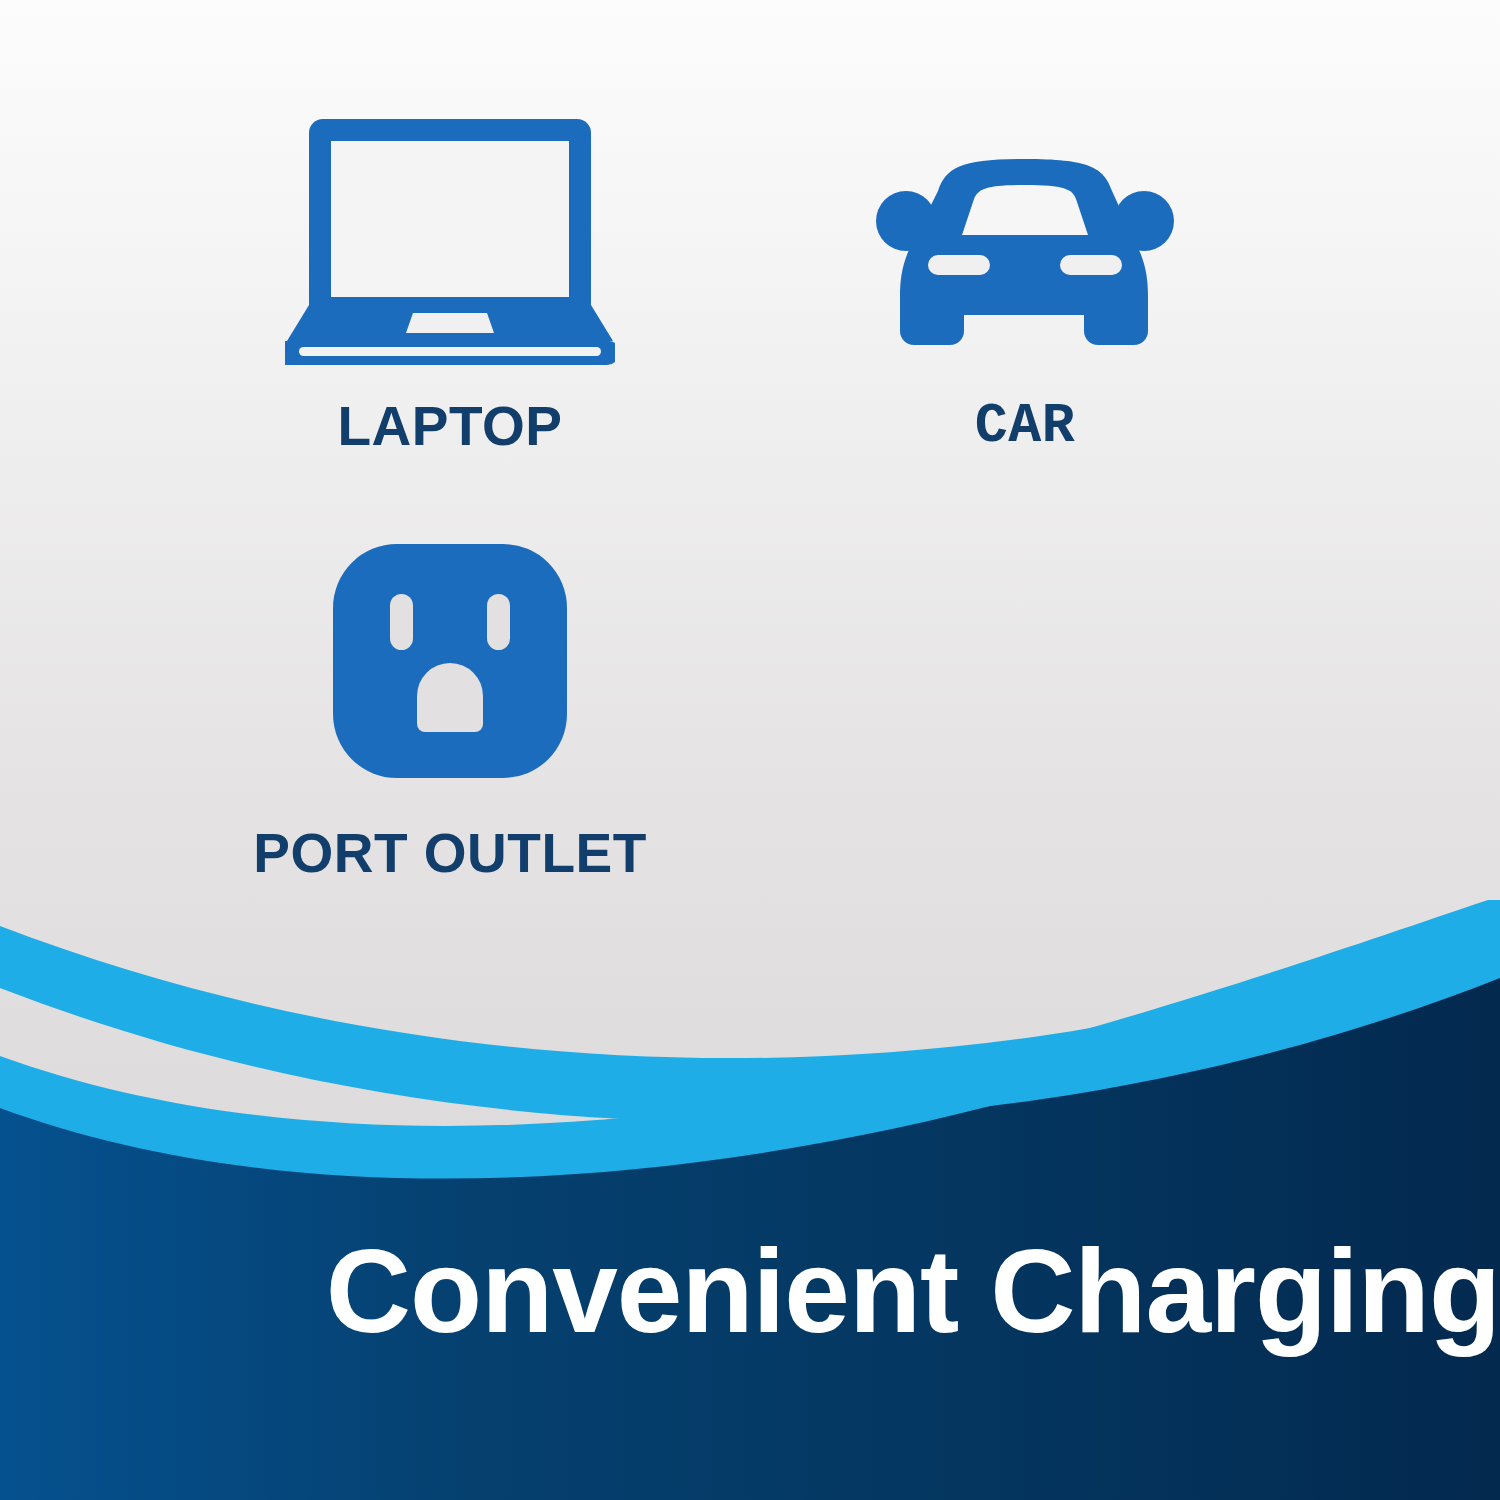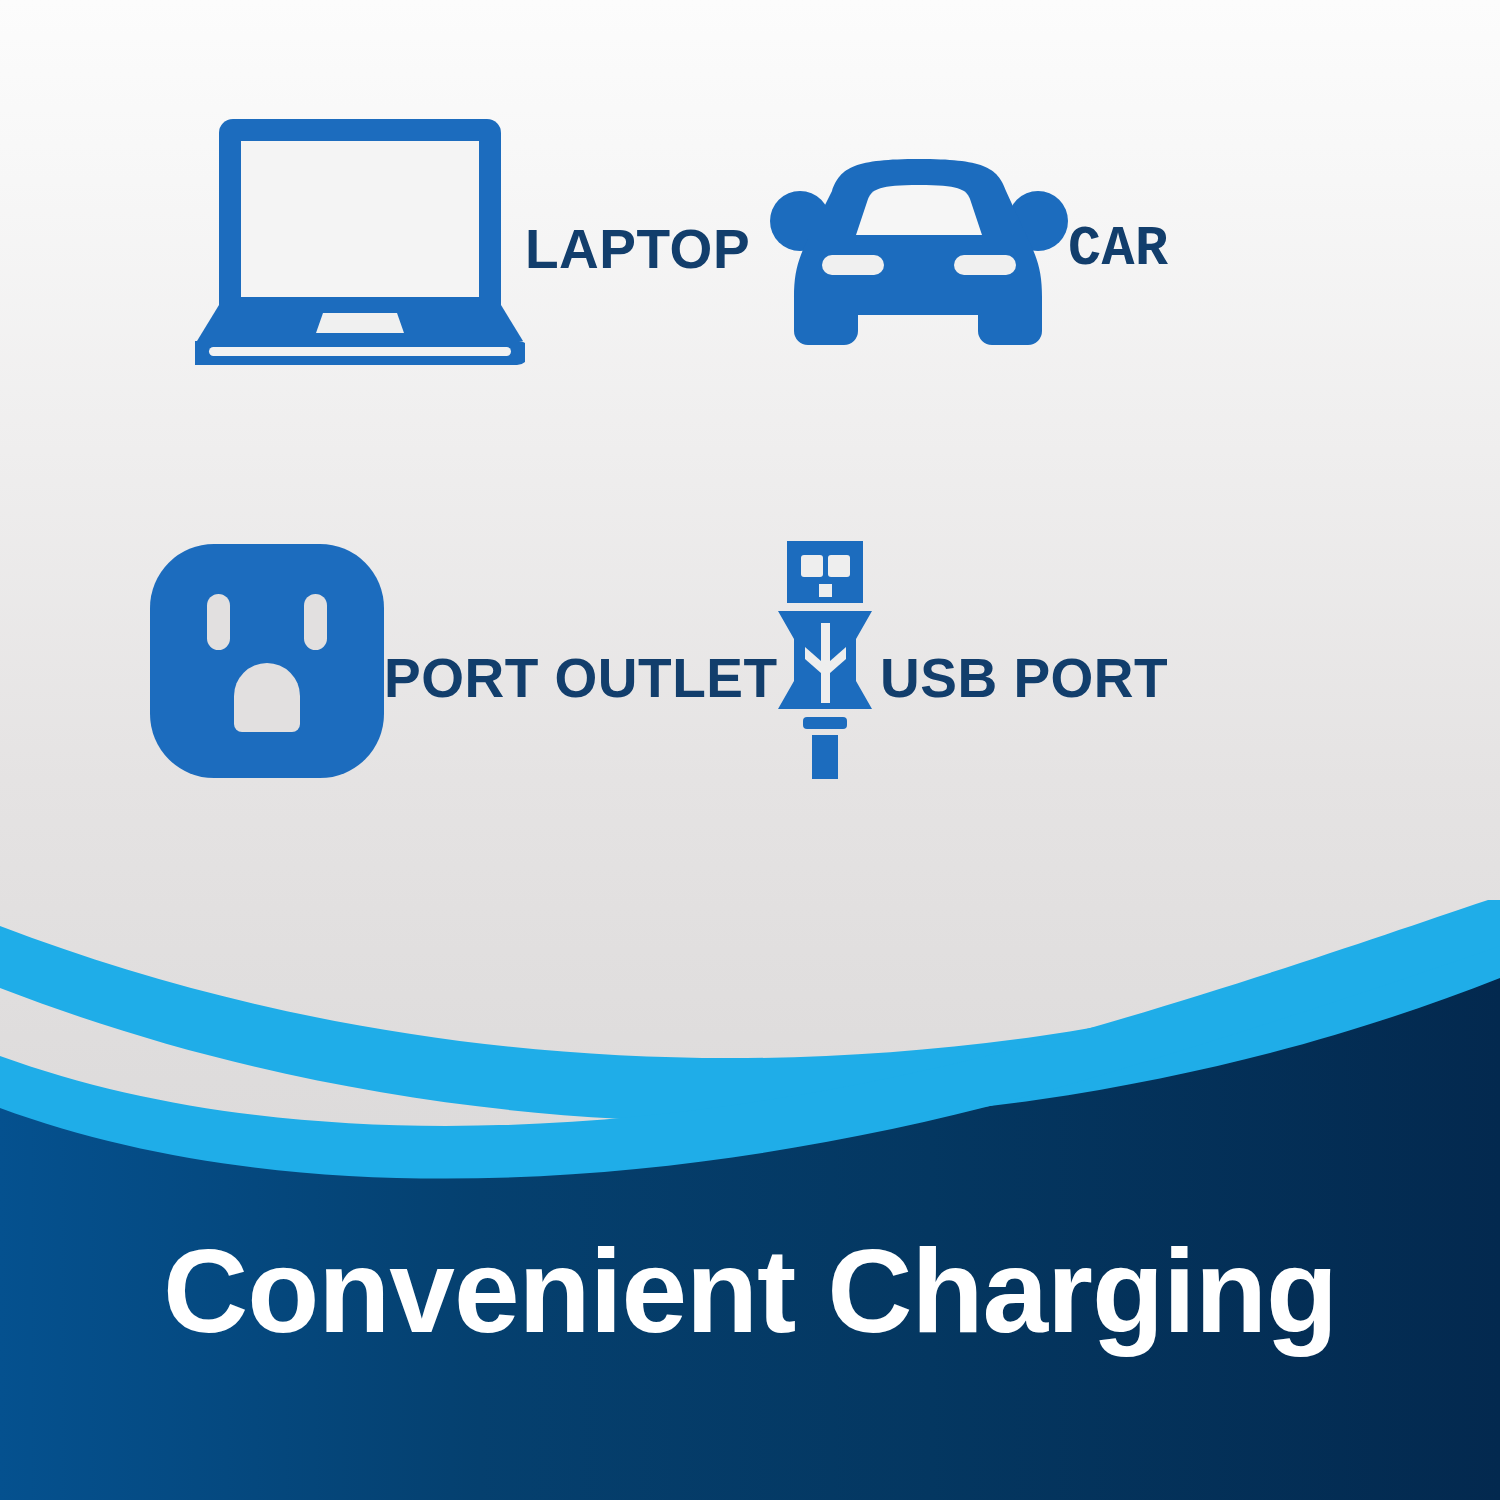--- a/index.html
+++ b/index.html
@@ -27,21 +27,23 @@
   .icon-grid {
     position: absolute;
     left: 0;
     top: 0;
     width: 1500px;
     height: 930px;
   }
   .cell {
     position: absolute;
     display: flex;
+    flex-direction: column;
     align-items: center;
+    justify-content: center;
   }
   .cell-laptop   { left: 195px;  top: 100px;  width: 510px; }
   .cell-car      { left: 770px;  top: 100px;  width: 510px; font-family: Liberation Mono, monospace; }
   .cell-outlet   { left: 150px;  top: 530px;  width: 600px; }
   .cell-usb      { left: 770px;  top: 530px;  width: 510px; }
 
   .icon-box {
     display: flex;
     align-items: flex-end;
     justify-content: center;
@@ -69,21 +71,21 @@
     top: 900px;
     width: 1500px;
     height: 600px;
   }
 
   .headline-wrap {
     position: absolute;
     left: 0;
     top: 1230px;
     width: 1500px;
-    text-align: center;
+    text-align: right;
     pointer-events: none;
   }
   .headline {
     display: inline-block;
     color: #ffffff;
     font-size: 118px;
     font-weight: 700;
     letter-spacing: -1px;
     line-height: 1.05;
     white-space: nowrap;
@@ -141,44 +143,20 @@
         <svg width="234" height="234" viewBox="0 0 234 234" aria-hidden="true">
           <rect x="0" y="0" width="234" height="234" rx="64" fill="#1C6CBE"></rect>
           <rect x="57" y="50" width="23" height="56" rx="11.5" fill="#e2e0e0"></rect>
           <rect x="154" y="50" width="23" height="56" rx="11.5" fill="#e2e0e0"></rect>
           <path d="M84 152 a33 33 0 0 1 66 0 v28 a8 8 0 0 1 -8 8 h-50 a8 8 0 0 1 -8 -8 Z" fill="#e2e0e0"></path>
         </svg>
       </div>
       <div class="cell-label">PORT OUTLET</div>
     </div>
 
-    <div class="cell cell-usb">
-      <div class="icon-box icon-box-sm">
-        <svg width="110" height="240" viewBox="0 0 110 240" aria-hidden="true">
-
-          <rect x="17" y="0" width="76" height="62" fill="#1C6CBE"></rect>
-          <rect x="31" y="14" width="22" height="22" rx="3" fill="#eeeeee"></rect>
-          <rect x="58" y="14" width="22" height="22" rx="3" fill="#eeeeee"></rect>
-          <rect x="49" y="43" width="13" height="13" fill="#eeeeee"></rect>
-
-          <path d="M8 70 h94 l-16 28 v42 l16 28 h-94 l16 -28 v-42 Z" fill="#1C6CBE"></path>
-
-          <g fill="#eeeeee">
-            <rect x="51" y="82" width="9" height="80"></rect>
-            <path d="M55.5 124 L35 106 v12 l20.5 18 Z"></path>
-            <path d="M55.5 124 L76 106 v12 l-20.5 18 Z"></path>
-          </g>
-
-          <rect x="33" y="176" width="44" height="12" rx="4" fill="#1C6CBE"></rect>
-
-          <rect x="42" y="194" width="26" height="44" fill="#1C6CBE"></rect>
-        </svg>
-      </div>
-      <div class="cell-label">USB PORT</div>
-    </div>
 
   </div>
 
   <div class="bottom-art">
     <svg width="1500" height="600" viewBox="0 0 1500 600" preserveAspectRatio="none" aria-hidden="true">
       <defs>
         <linearGradient id="panelGrad" x1="0" y1="0" x2="1" y2="0">
           <stop offset="0" stop-color="#05518f"></stop>
           <stop offset="0.32" stop-color="#05406f"></stop>
           <stop offset="0.62" stop-color="#043761"></stop>

